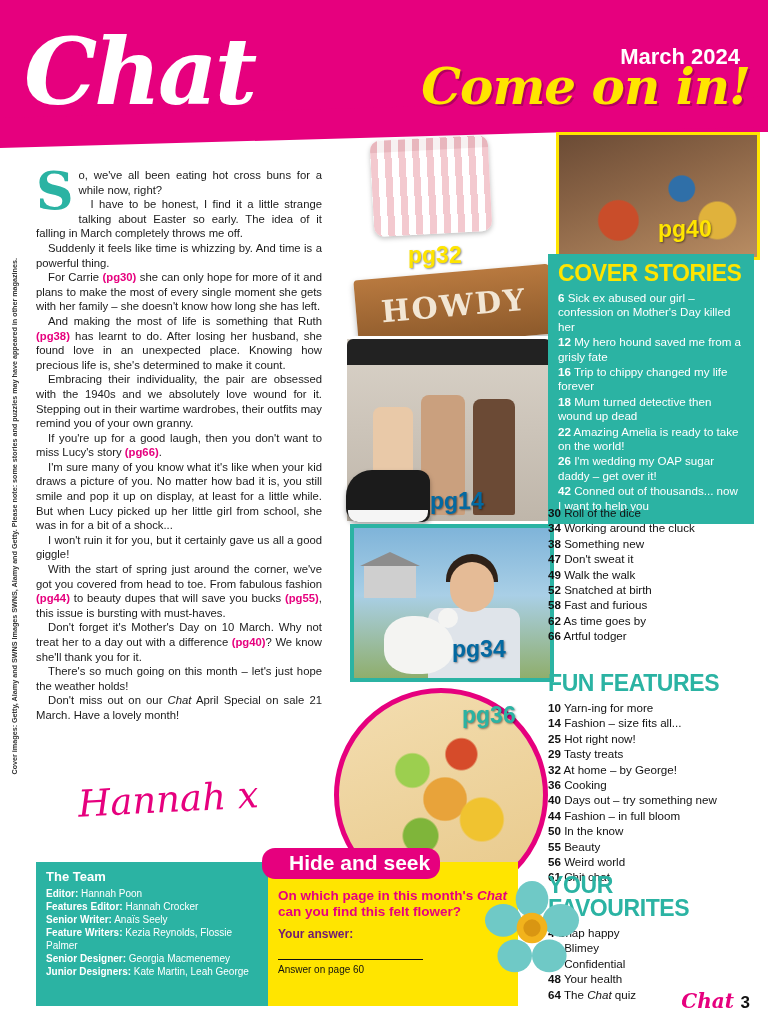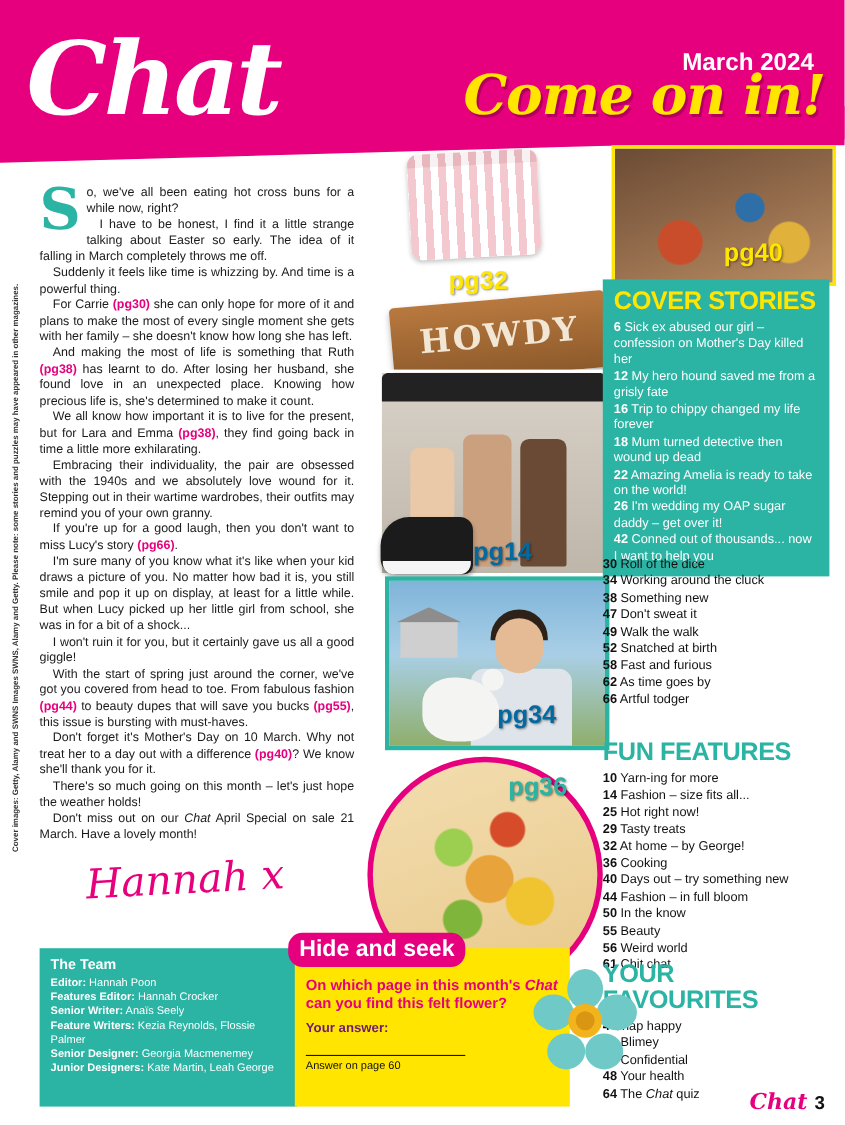--- a/index.html
+++ b/index.html
@@ -108,21 +108,21 @@
   .team-box b{font-weight:bold;}
 
   
   .seek-box{
     position:absolute;left:268px;top:862px;width:230px;height:128px;
     background:#ffe500;padding:8px 10px;
   }
   .seek-title{
     position:absolute;left:262px;top:848px;
     background:#e6007e;color:#ffffff;font-weight:bold;font-size:21px;
-    padding:3px 10px 4px 10px;z-index:4;border-radius:13px;
+    padding:3px 10px 4px 27px;z-index:4;border-radius:13px;
   }
   .seek-q{
     margin-top:18px;color:#e6007e;font-weight:bold;font-size:13.5px;
     line-height:16px;
   }
   .seek-ans-label{margin-top:7px;color:#701a75;font-weight:bold;font-size:12px;}
   .seek-rule{margin-top:18px;border-top:1.5px solid #111;width:145px;}
   .seek-foot{margin-top:4px;font-size:10px;color:#111;}
 
   
@@ -245,21 +245,20 @@
   
   <div class="credit-vertical">Cover images: Getty, Alamy and SWNS Images SWNS, Alamy and Getty. Please note: some stories and puzzles may have appeared in other magazines.</div>
 
   
   <div class="letter">
     <p class="first"><span class="dropcap">S</span><span>o, we've all been eating hot cross buns for a while now, right?</span></p>
     <p>I have to be honest, I find it a little strange talking about Easter so early. The idea of it falling in March completely throws me off.</p>
     <p>Suddenly it feels like time is whizzing by. And time is a powerful thing.</p>
     <p>For Carrie <span class="pg">(pg30)</span> she can only hope for more of it and plans to make the most of every single moment she gets with her family – she doesn't know how long she has left.</p>
     <p>And making the most of life is something that Ruth <span class="pg">(pg38)</span> has learnt to do. After losing her husband, she found love in an unexpected place. Knowing how precious life is, she's determined to make it count.</p>
-    <p>We all know how important it is to live for the present, but for Lara and Emma <span class="pg">(pg38)</span>, they find going back in time a little more exhilarating.</p>
     <p>Embracing their individuality, the pair are obsessed with the 1940s and we absolutely love wound for it. Stepping out in their wartime wardrobes, their outfits may remind you of your own granny.</p>
     <p>If you're up for a good laugh, then you don't want to miss Lucy's story <span class="pg">(pg66)</span>.</p>
     <p>I'm sure many of you know what it's like when your kid draws a picture of you. No matter how bad it is, you still smile and pop it up on display, at least for a little while. But when Lucy picked up her little girl from school, she was in for a bit of a shock...</p>
     <p>I won't ruin it for you, but it certainly gave us all a good giggle!</p>
     <p>With the start of spring just around the corner, we've got you covered from head to toe. From fabulous fashion <span class="pg">(pg44)</span> to beauty dupes that will save you bucks <span class="pg">(pg55)</span>, this issue is bursting with must-haves.</p>
     <p>Don't forget it's Mother's Day on 10 March. Why not treat her to a day out with a difference <span class="pg">(pg40)</span>? We know she'll thank you for it.</p>
     <p>There's so much going on this month – let's just hope the weather holds!</p>
     <p>Don't miss out on our <span class="ital">Chat</span> April Special on sale 21 March. Have a lovely month!</p>
   </div>
   <div class="signature">Hannah x</div>

